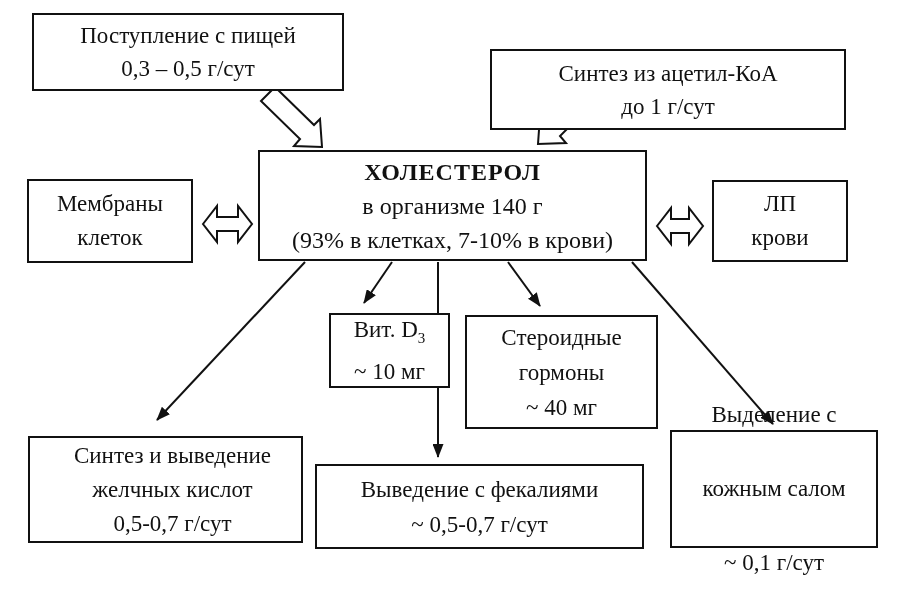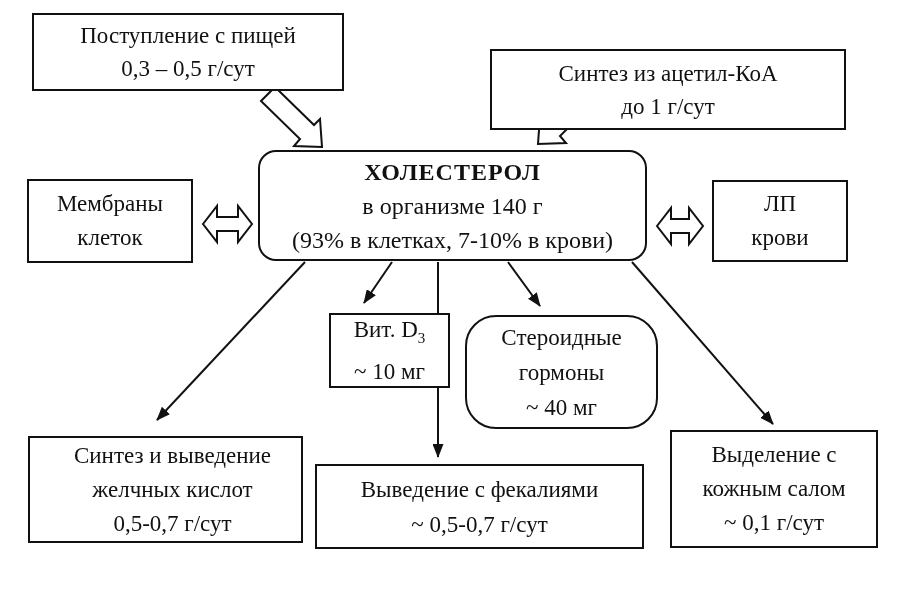--- a/index.html
+++ b/index.html
@@ -23,28 +23,28 @@
     align-items: center;
     text-align: center;
     font-size: 23px;
     line-height: 33px;
     z-index: 2;
   }
   .dbox .ln { white-space: nowrap; }
   .bold { font-weight: bold; letter-spacing: 1px; }
   #box-food        { left: 32px;  top: 13px;  width: 312px; height: 78px;  }
   #box-synthesis   { left: 490px; top: 13px;  width: 356px; height: 81px; margin-top: 36px;  }
-  #box-cholesterol { left: 258px; top: 150px; width: 389px; height: 111px; font-size: 24px; line-height: 34px; border-radius: 18px; }
+  #box-cholesterol { left: 258px; top: 150px; width: 389px; height: 111px; font-size: 24px; line-height: 34px; }
   #box-membranes   { left: 27px;  top: 179px; width: 166px; height: 84px;  line-height: 34px; }
   #box-lp          { left: 712px; top: 180px; width: 136px; height: 82px;  line-height: 34px; }
   #box-vitd        { left: 288px; top: 313px; width: 121px; height: 75px;  line-height: 33px; margin-left: 41px; }
-  #box-steroid     { left: 465px; top: 315px; width: 193px; height: 114px; line-height: 35px; border-radius: 31px; }
+  #box-steroid     { left: 465px; top: 315px; width: 193px; height: 114px; line-height: 35px; }
   #box-bile        { left: 28px;  top: 436px; width: 275px; height: 107px; align-items: center; text-align: left; padding-left: 14px; line-height: 34px; }
   #box-feces       { left: 315px; top: 464px; width: 329px; height: 85px;  line-height: 35px; }
-  #box-sebum       { left: 670px; top: 430px; width: 208px; height: 118px; line-height: 34px; }
+  #box-sebum       { left: 670px; top: 430px; width: 208px; height: 118px; line-height: 34px; gap: 40px; }
   sub { font-size: 15px; }
   svg.overlay {
     position: absolute;
     left: 0; top: 0;
     width: 900px; height: 596px;
     z-index: 1;
   }
   .thin-arrow { stroke: #111111; stroke-width: 2; fill: none; }
   .block-arrow { stroke: #111111; stroke-width: 2; fill: #ffffff; stroke-linejoin: miter; }
 </style>

